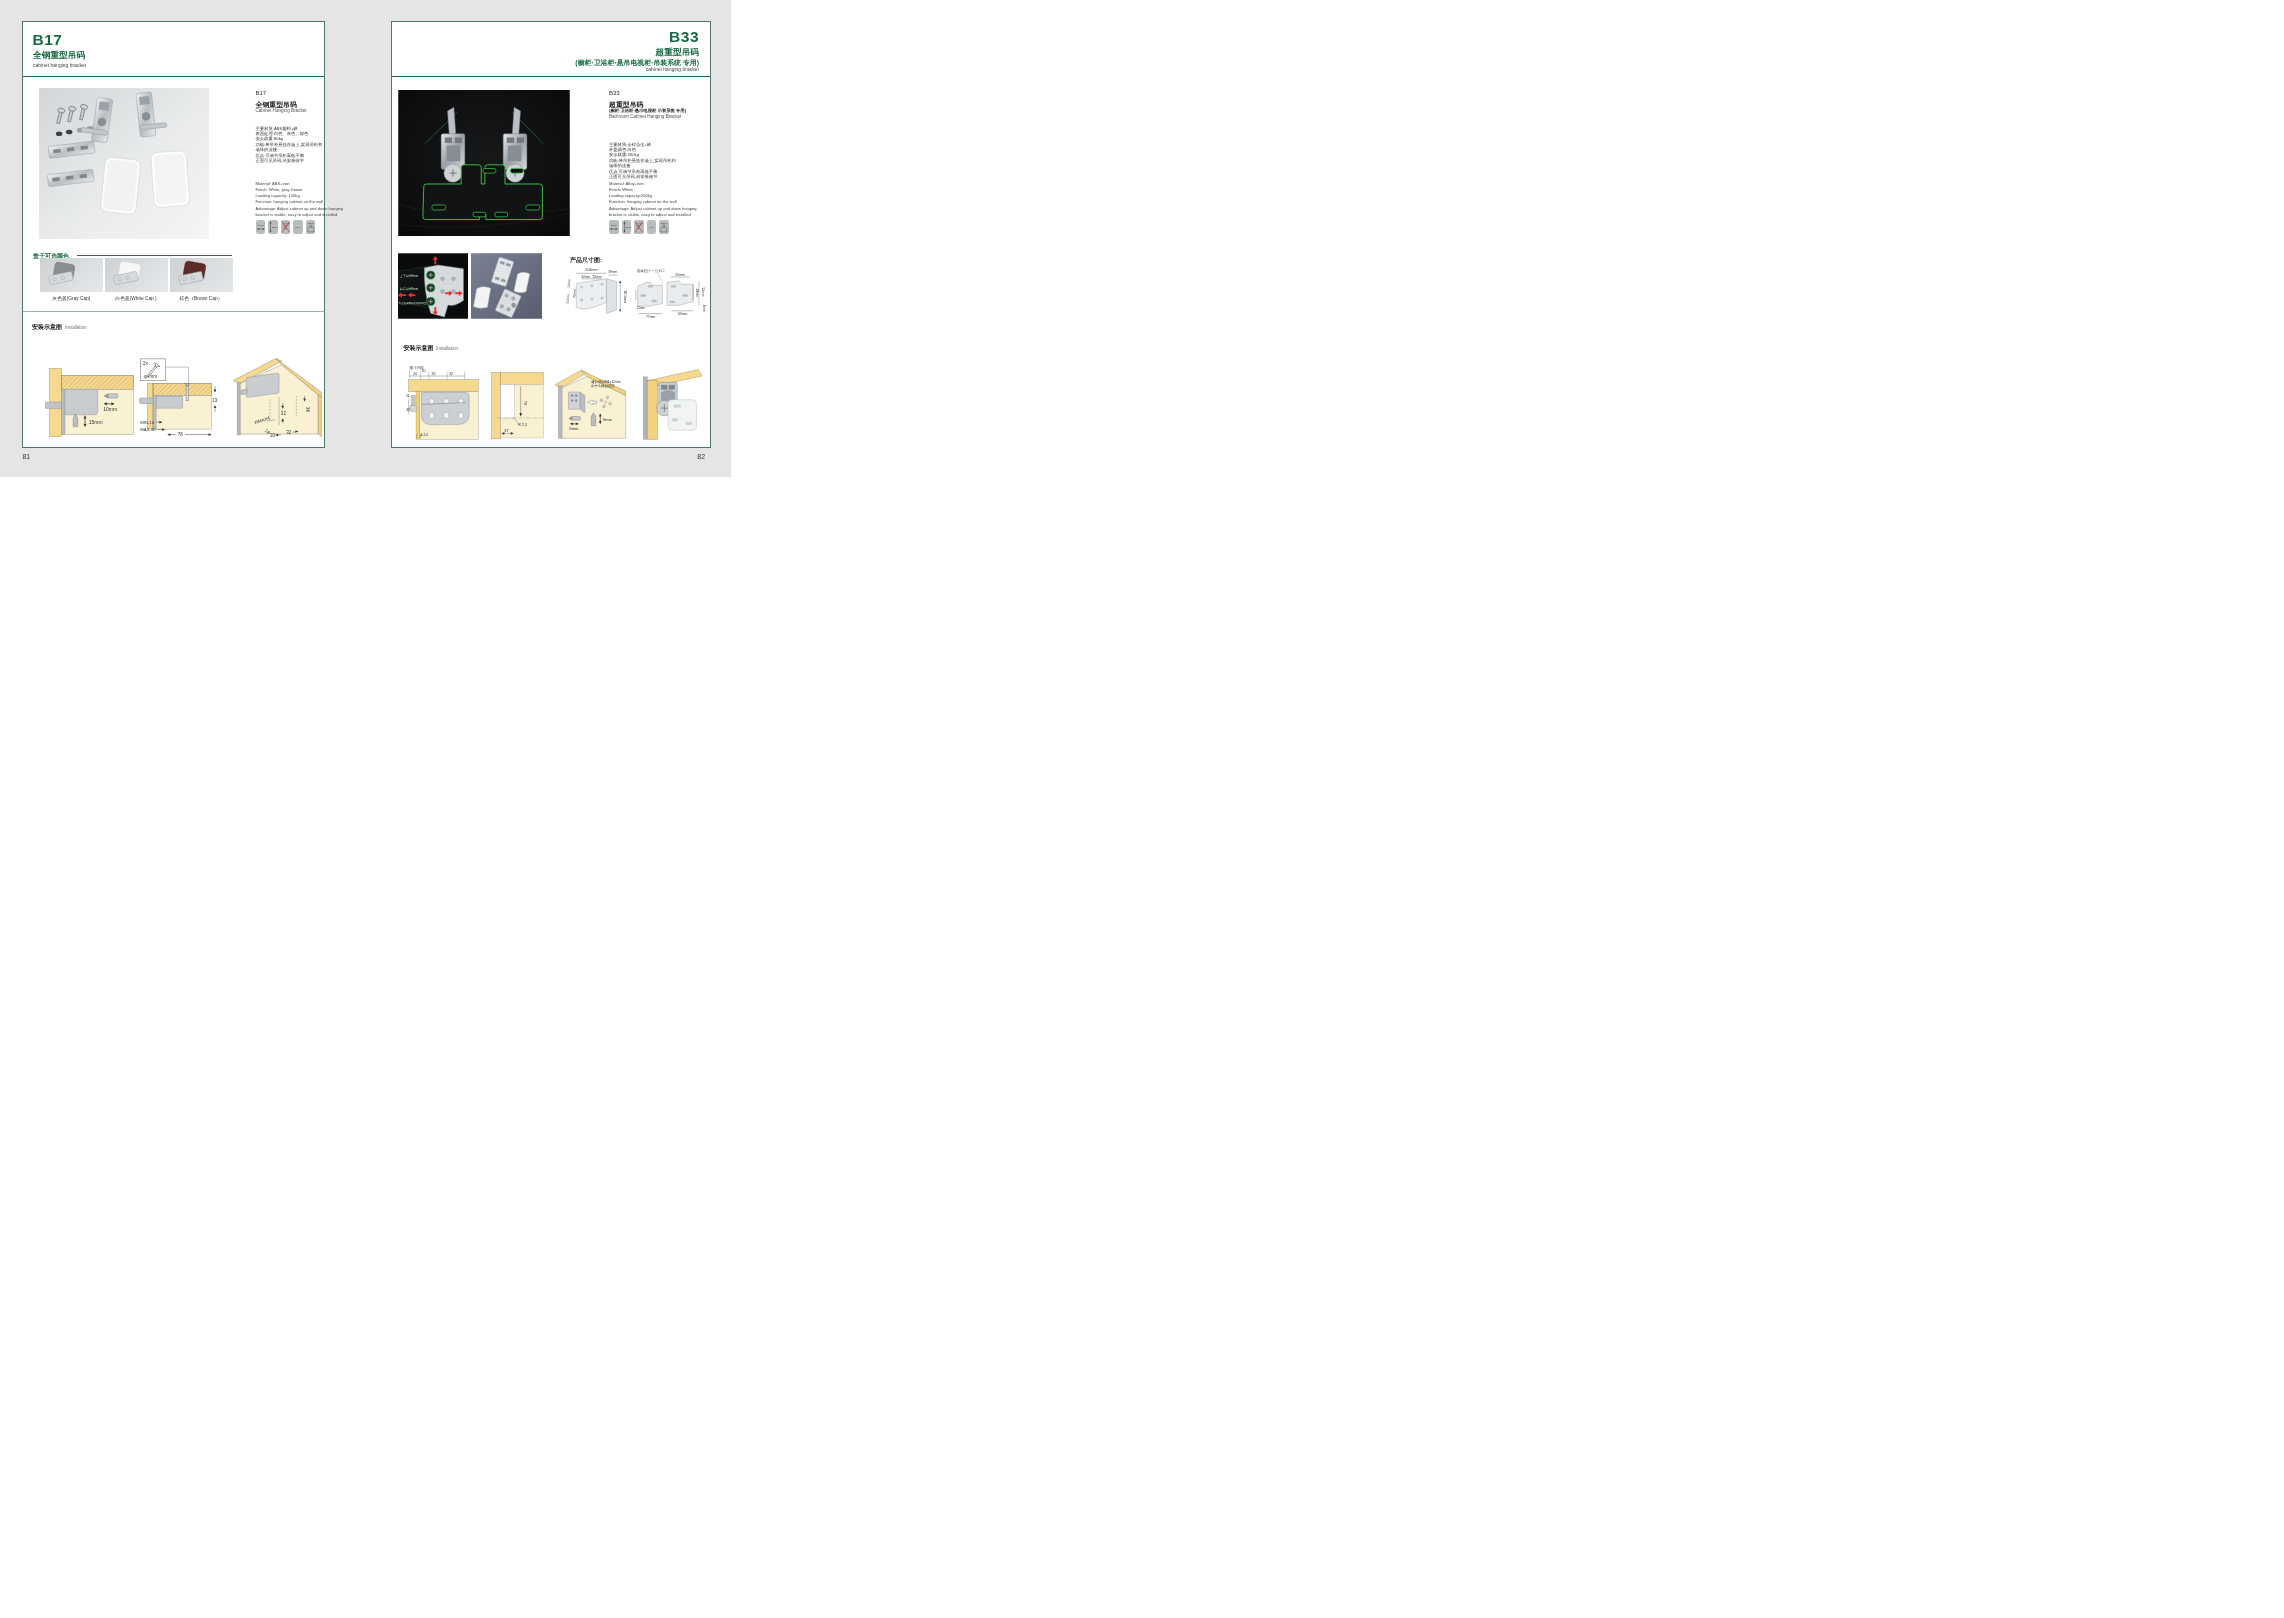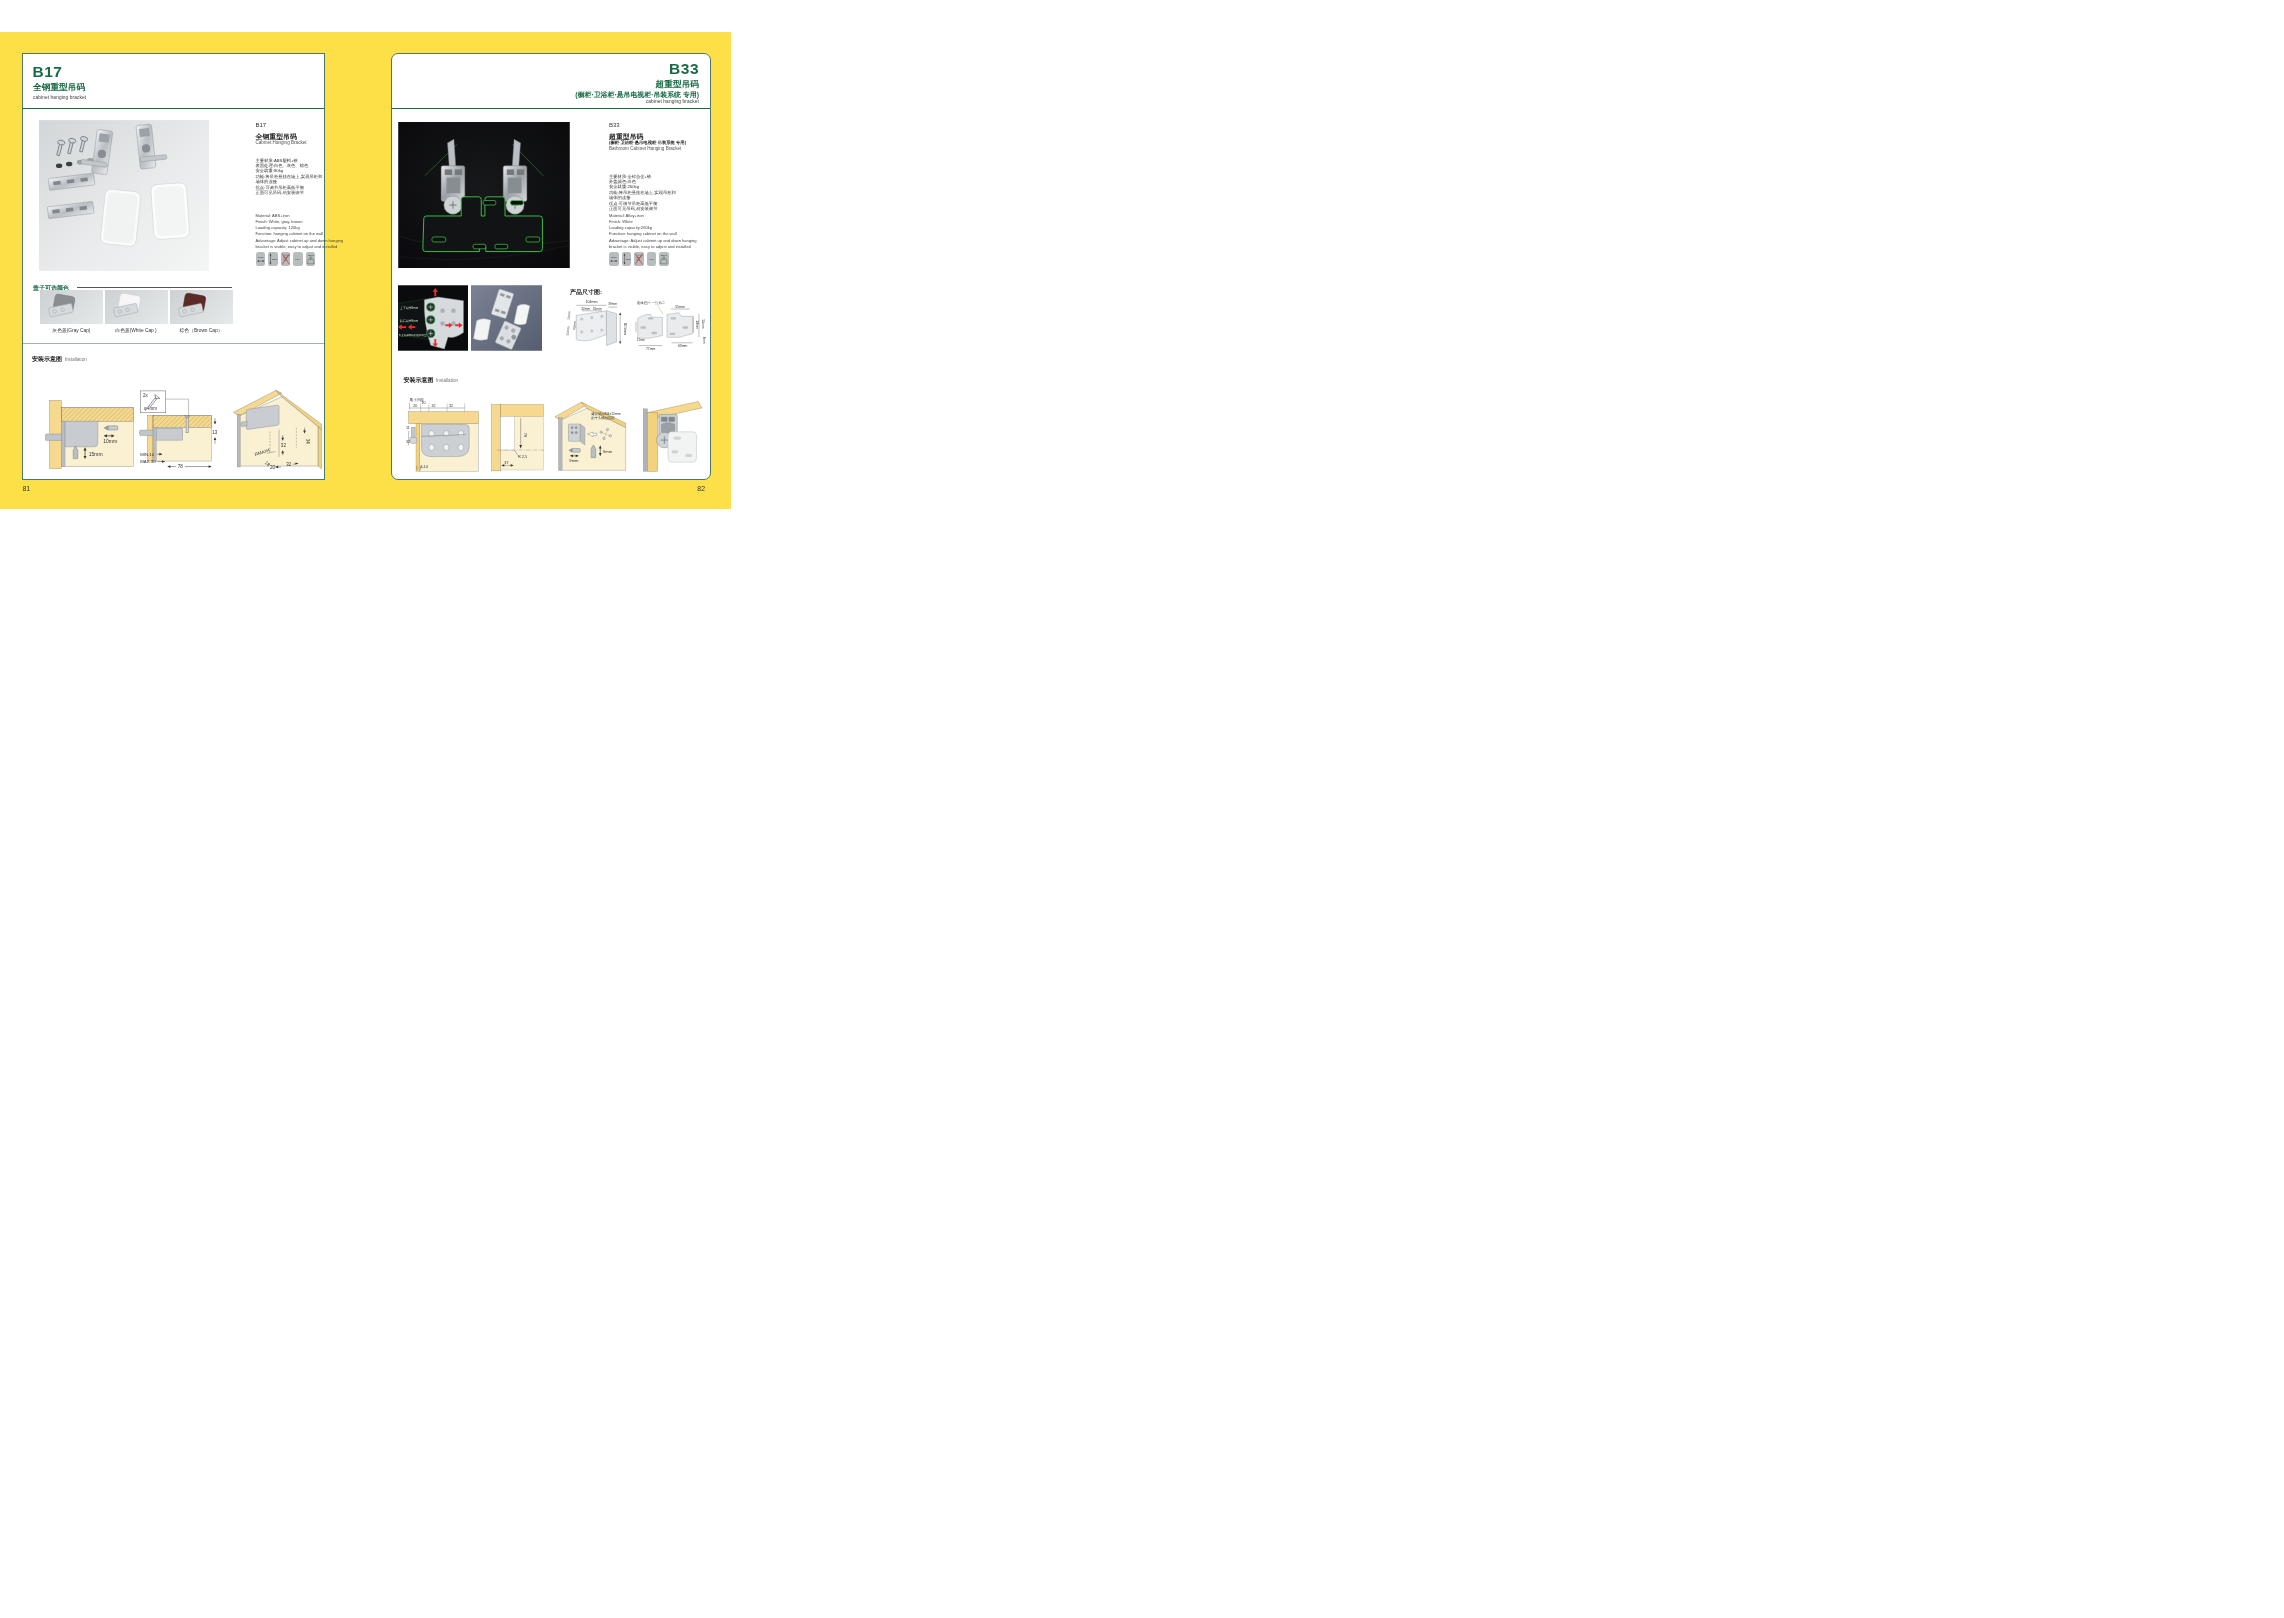--- a/index.html
+++ b/index.html
@@ -1,20 +1,20 @@
 <!DOCTYPE html>
 <html style="font-size:7.3px"><head>
 <meta charset="utf-8">
 <style>
   html,body{margin:0;padding:0;background:#fff;}
-  .page{position:relative;width:731px;height:477px;background:#fde047;overflow:hidden;
-        font-family:"Liberation Sans", sans-serif;color:#2b2b2b;margin-top:32px;}
+  .page{position:relative;width:731px;height:477px;background:#e5e5e5;overflow:hidden;
+        font-family:"Liberation Sans", sans-serif;color:#2b2b2b;}
   .card{position:absolute;top:20.6px;width:301px;height:425px;border:0.5px solid #4a7a64;background:#fff;}
   #card-left{left:21.5px;}
-  #card-right{left:391px;width:318px;border-radius:7px;}
+  #card-right{left:391px;width:318px;}
   .abs{position:absolute;}
   .code{font-size:15.5px;font-weight:bold;color:#176a42;letter-spacing:0.5px;}
   .cn-title{font-size:8.7px;font-weight:bold;color:#176a42;}
   .paren{font-size:6.9px;font-weight:bold;color:#176a42;}
   .en-sub{font-size:4.8px;color:#3a3a3a;letter-spacing:0.1px;}
   .hdr-rule{position:absolute;left:0;width:100%;height:0.9px;background:#176a42;top:54px;}
   .col-code{font-size:6px;color:#333;}
   .col-title{font-size:6.9px;font-weight:bold;color:#222;}
   .col-paren{font-size:4.3px;font-weight:bold;color:#222;}
   .col-en{font-size:4.6px;color:#555;}

